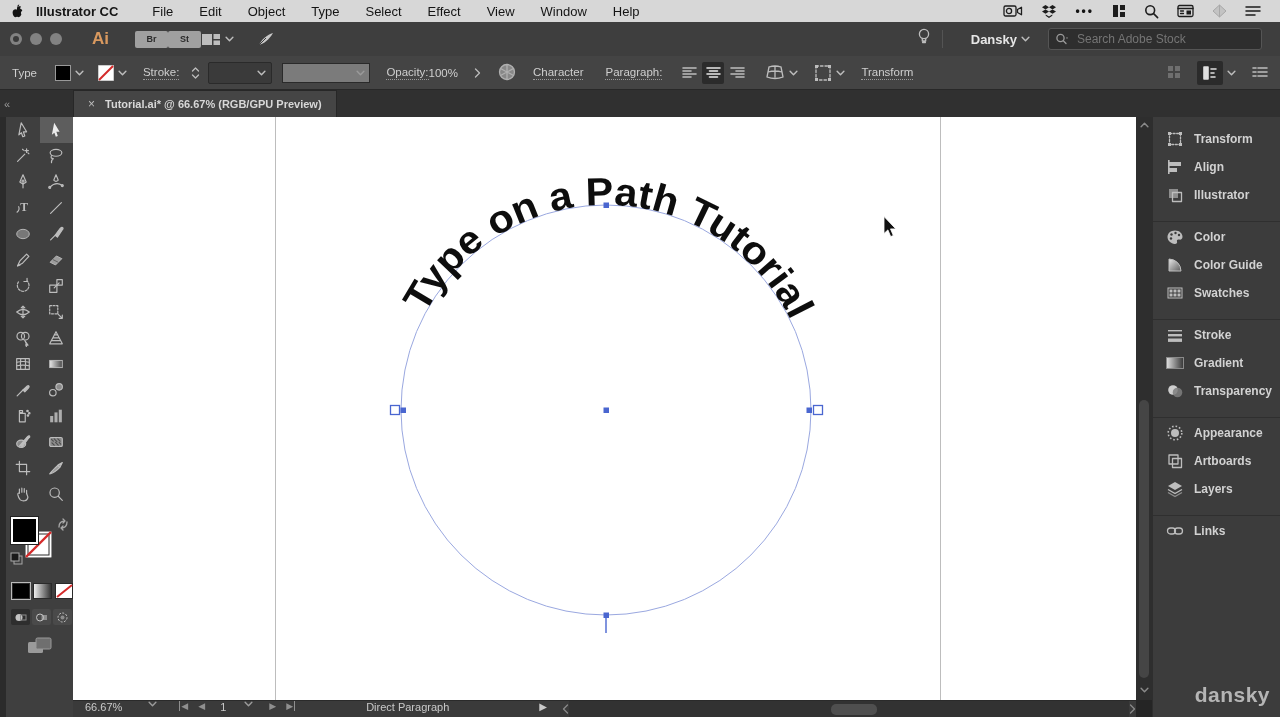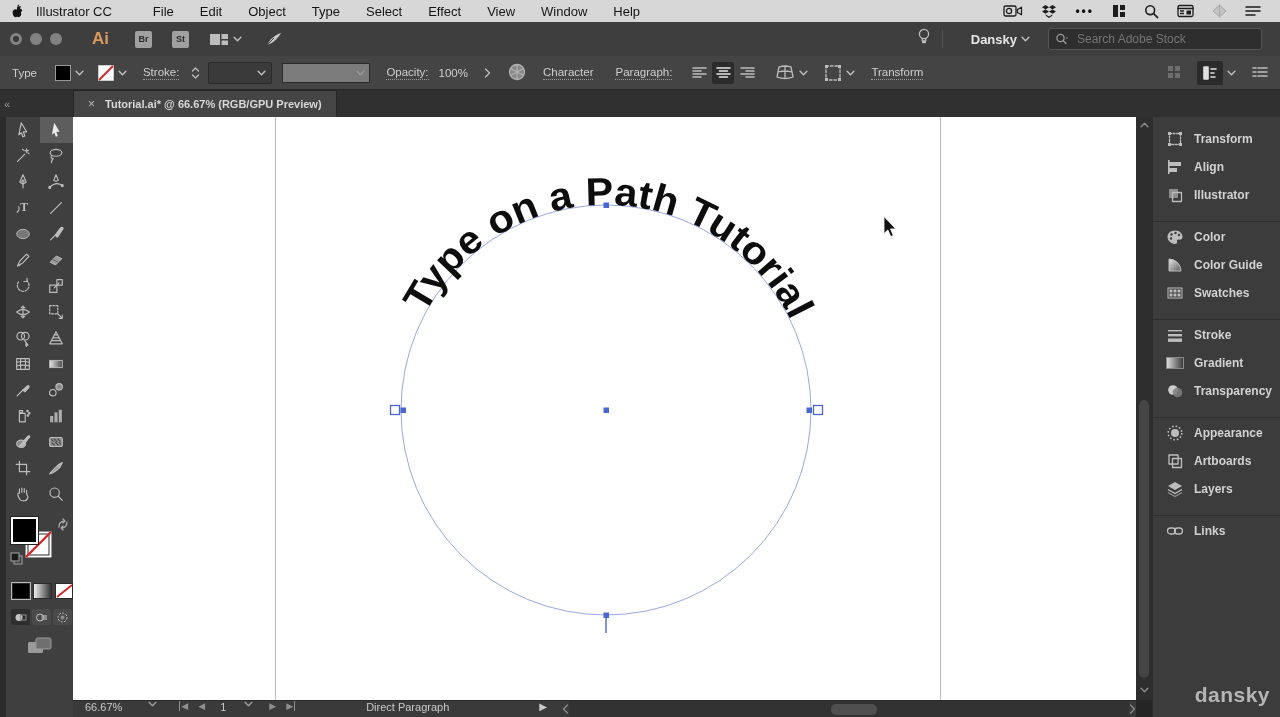--- a/index.html
+++ b/index.html
@@ -2,33 +2,33 @@
 <html><head>
 <meta charset="utf-8">
 <style>
   html,body{margin:0;padding:0}
   body{width:1280px;height:717px;position:relative;overflow:hidden;background:#3c3c3c;
        font-family:"Liberation Sans",sans-serif;-webkit-user-select:none;user-select:none}
   .r{position:absolute;left:0;right:0}
   
   #menubar{top:0;height:22px;background:#d7d7d7;display:flex;align-items:center;
            font-size:13px;color:#141414;padding:0 10px;box-sizing:border-box}
-  #menubar .app{font-weight:400;margin:0 28px 0 12px}
+  #menubar .app{font-weight:700;margin:0 21px 0 12px}
   #menubar .mi{margin:0 13px}
   #menubar .spacer{flex:1}
   #menubar .sic{margin:0 9px;display:flex;align-items:center}
   .icd{stroke:#1d1d1d;fill:none;stroke-width:1.3;stroke-linecap:round;stroke-linejoin:round}
   .dots3{font-weight:700;letter-spacing:2px;font-size:12px}
   
   #titlebar{top:22px;height:34px;background:#3e3e3e;display:flex;align-items:center;padding:8px 10px;box-sizing:border-box}
   .tl{width:12px;height:12px;border-radius:50%;background:#828282;margin-right:8px;position:relative}
   .tl.first:after{content:"";position:absolute;left:3px;top:3px;width:6px;height:6px;border-radius:50%;background:#3a3a3a}
   #ai-logo{color:#d9995f;font-weight:700;font-size:17px;margin:0 26px 0 22px}
-  .tile{width:17px;height:17px;background:#a0a0a0;color:#2b2b2b;font-size:9px;font-weight:700;
-        display:flex;align-items:center;justify-content:center;border-radius:2px;margin-right:20px}
+  .tile{width:33px;height:17px;background:#a0a0a0;color:#2b2b2b;font-size:9px;font-weight:700;
+        display:flex;align-items:center;justify-content:center;border-radius:2px;}
   .ic{stroke:#bdbdbd;fill:none;stroke-width:1.3;stroke-linecap:round;stroke-linejoin:round}
   .chev{margin-left:4px}
   #titlebar .spacer{flex:1}
   #workspace{color:#e6e6e6;font-weight:700;font-size:13px;display:flex;align-items:center;margin:0 18px}
   #stock-search{width:200px;height:20px;background:#2e2e2e;border:1px solid #555;border-radius:3px;
         display:flex;align-items:center;padding:0 6px;margin-right:8px}
   #stock-search input{background:transparent;border:none;outline:none;color:#f97316;font-size:12px;width:170px;
         font-family:"Liberation Sans",sans-serif;margin-left:5px}
   .vdiv{width:1px;height:18px;background:#545454;margin:0 10px}
   
@@ -255,21 +255,21 @@
     <svg class="chev ic" width="9" height="6" viewBox="0 0 8 5">
         <path d="M1 1l3 3 3-3"></path>
       </svg>
   </span>
   <span class="disabled-dd">
     <svg class="ic" width="9" height="6" viewBox="0 0 8 5" style="stroke:#9a9a9a">
         <path d="M1 1l3 3 3-3"></path>
       </svg>
   </span>
   <span class="dot-u gap">Opacity:</span>
-  <span style="margin-left:10px">100%</span>
+  <span style="margin-left:0">100%</span>
   <svg class="ic gap" width="7" height="10" viewBox="0 0 6 10">
       <path d="M1 1l4 4-4 4"></path>
     </svg>
   <span class="gap">
     <svg width="20" height="20" viewBox="0 0 20 20" class="ic" style="stroke:#b0b0b0">
         <circle cx="10" cy="10" r="7.5" fill="#888"></circle>
         <path d="M10 2.5v15M3.5 6.5l13 7M3.5 13.5l13-7"></path>
       </svg>
   </span>
   <span class="dot-u gap">Character</span>

